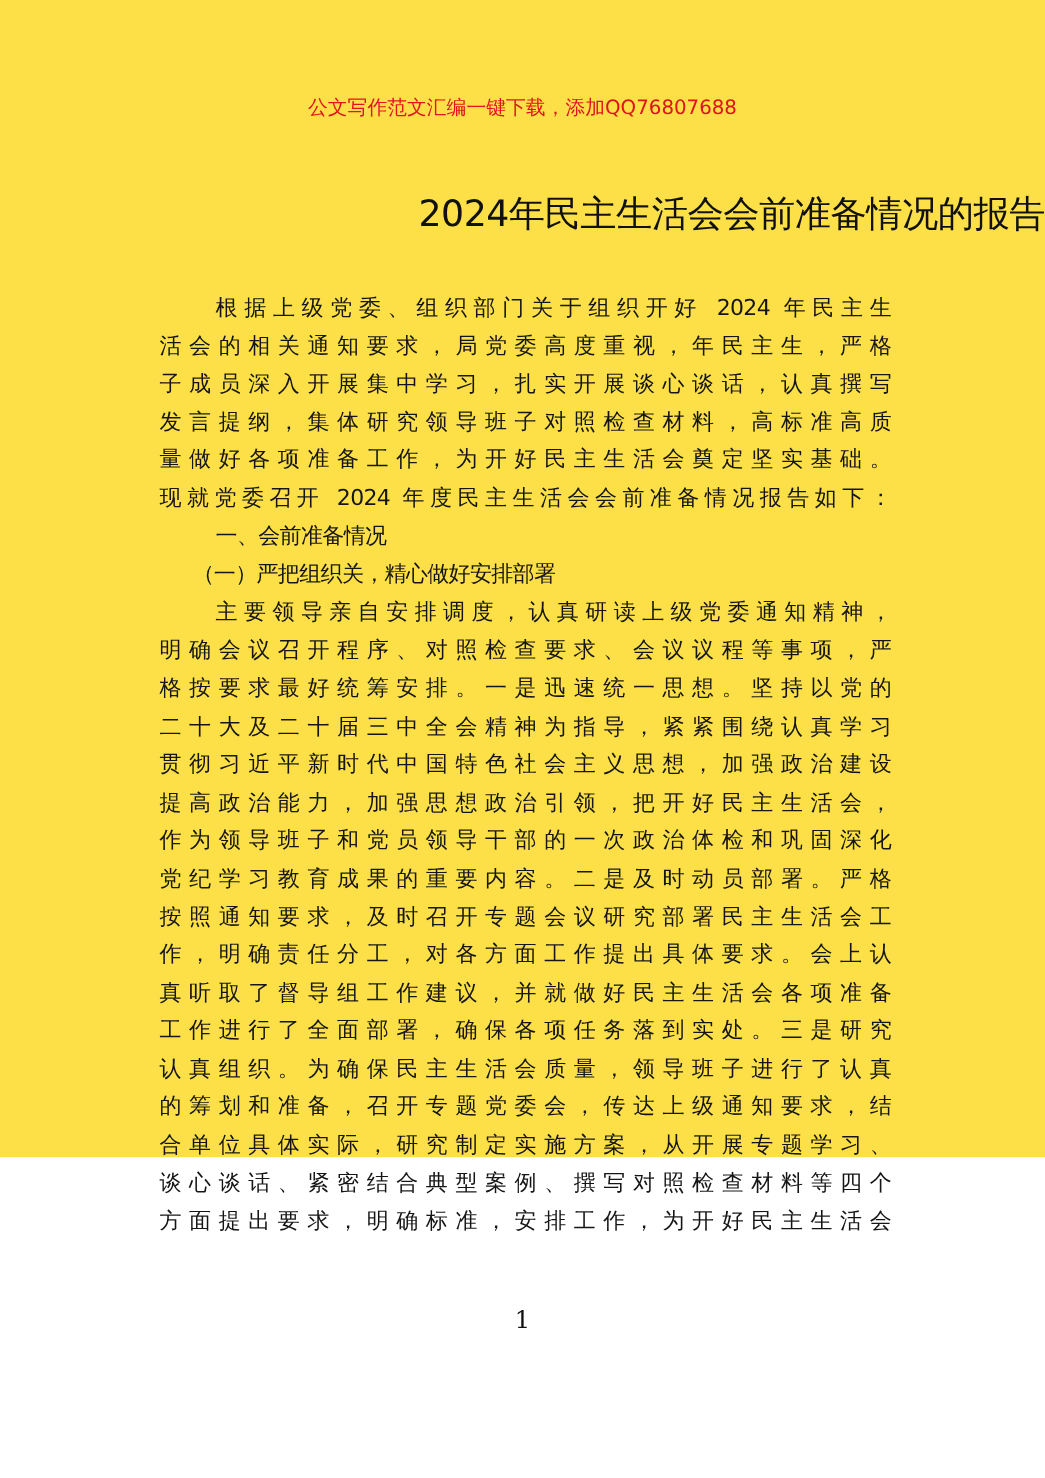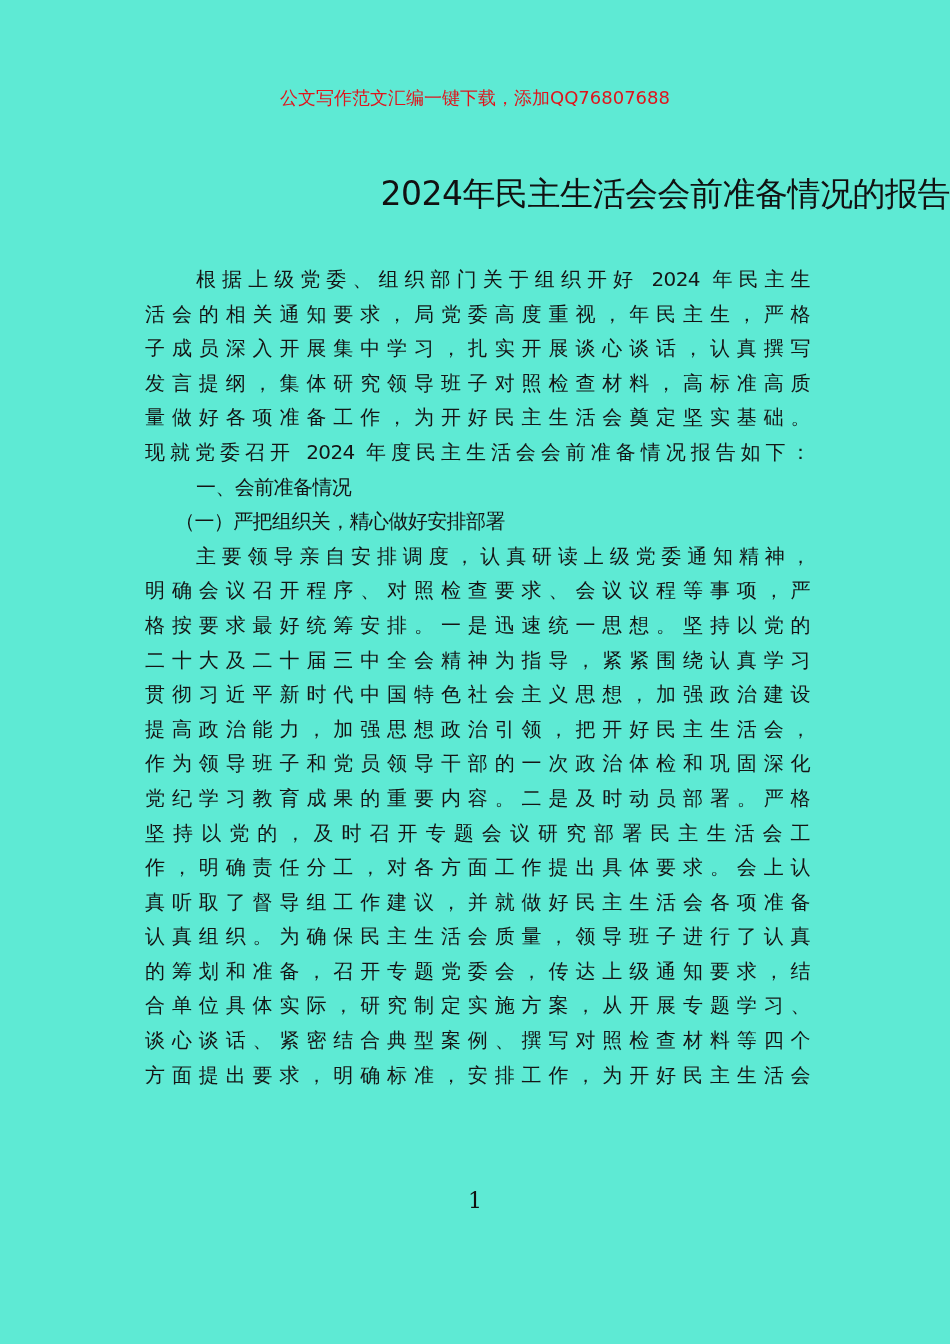--- a/index.html
+++ b/index.html
@@ -1,17 +1,17 @@
 <!DOCTYPE html>
 <html><head>
   <meta charset="utf-8">
   <style>
     html, body { margin: 0; padding: 0; background: #ffffff; }
     body { width: 950px; height: 1344px; position: relative; overflow: hidden; }
-    .page { position: absolute; left: 0; top: 0; width: 950px; height: 1344px; background: #5eead4; }
+    .page { position: absolute; left: 0; top: 0; width: 950px; height: 1052px; background: #fde047; }
     .watermark {
       position: absolute; left: 0; width: 950px; top: 86px; text-align: center;
       color: #e0141c; font-size: 18px; font-family: "DejaVu Sans", sans-serif;
       letter-spacing: 0px; white-space: nowrap;
     }
     .title {
       position: absolute; left: 0; width: 950px; top: 172px; text-align: right;
       color: #111111; font-size: 33px; font-family: "DejaVu Sans", sans-serif;
       white-space: nowrap; letter-spacing: -0.5px;
     }
@@ -46,23 +46,24 @@
     <div class="line noj ind2">一、会前准备情况</div>
     <div class="line noj ind1">（一）严把组织关，精心做好安排部署</div>
     <div class="line ind2">主要领导亲自安排调度，认真研读上级党委通知精神，</div>
     <div class="line">明确会议召开程序、对照检查要求、会议议程等事项，严</div>
     <div class="line">格按要求最好统筹安排。一是迅速统一思想。坚持以党的</div>
     <div class="line">二十大及二十届三中全会精神为指导，紧紧围绕认真学习</div>
     <div class="line">贯彻习近平新时代中国特色社会主义思想，加强政治建设</div>
     <div class="line">提高政治能力，加强思想政治引领，把开好民主生活会，</div>
     <div class="line">作为领导班子和党员领导干部的一次政治体检和巩固深化</div>
     <div class="line">党纪学习教育成果的重要内容。二是及时动员部署。严格</div>
-    <div class="line">坚持以党的，及时召开专题会议研究部署民主生活会工</div>
+    <div class="line">按照通知要求，及时召开专题会议研究部署民主生活会工</div>
     <div class="line">作，明确责任分工，对各方面工作提出具体要求。会上认</div>
     <div class="line">真听取了督导组工作建议，并就做好民主生活会各项准备</div>
+    <div class="line">工作进行了全面部署，确保各项任务落到实处。三是研究</div>
     <div class="line">认真组织。为确保民主生活会质量，领导班子进行了认真</div>
     <div class="line">的筹划和准备，召开专题党委会，传达上级通知要求，结</div>
     <div class="line">合单位具体实际，研究制定实施方案，从开展专题学习、</div>
     <div class="line">谈心谈话、紧密结合典型案例、撰写对照检查材料等四个</div>
     <div class="line">方面提出要求，明确标准，安排工作，为开好民主生活会</div>
   </div>
 
   <div class="page-number">1</div>
 </div>
 

